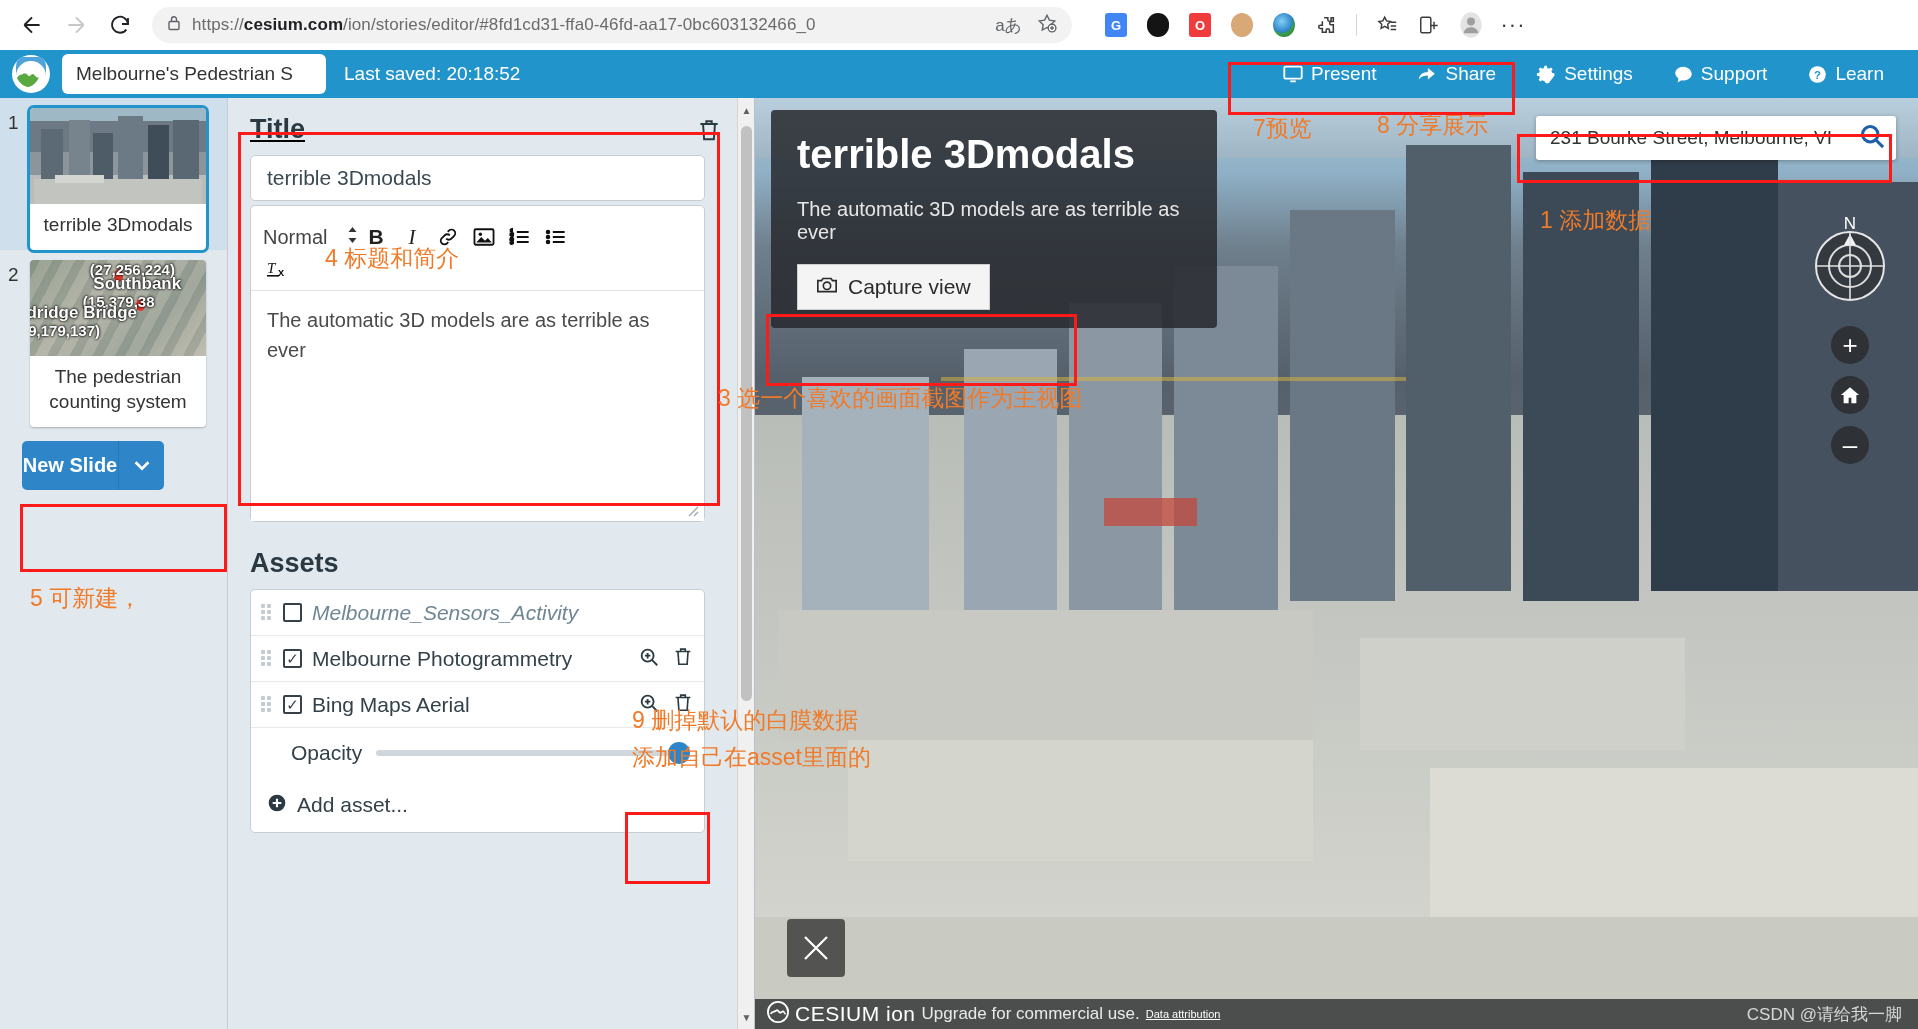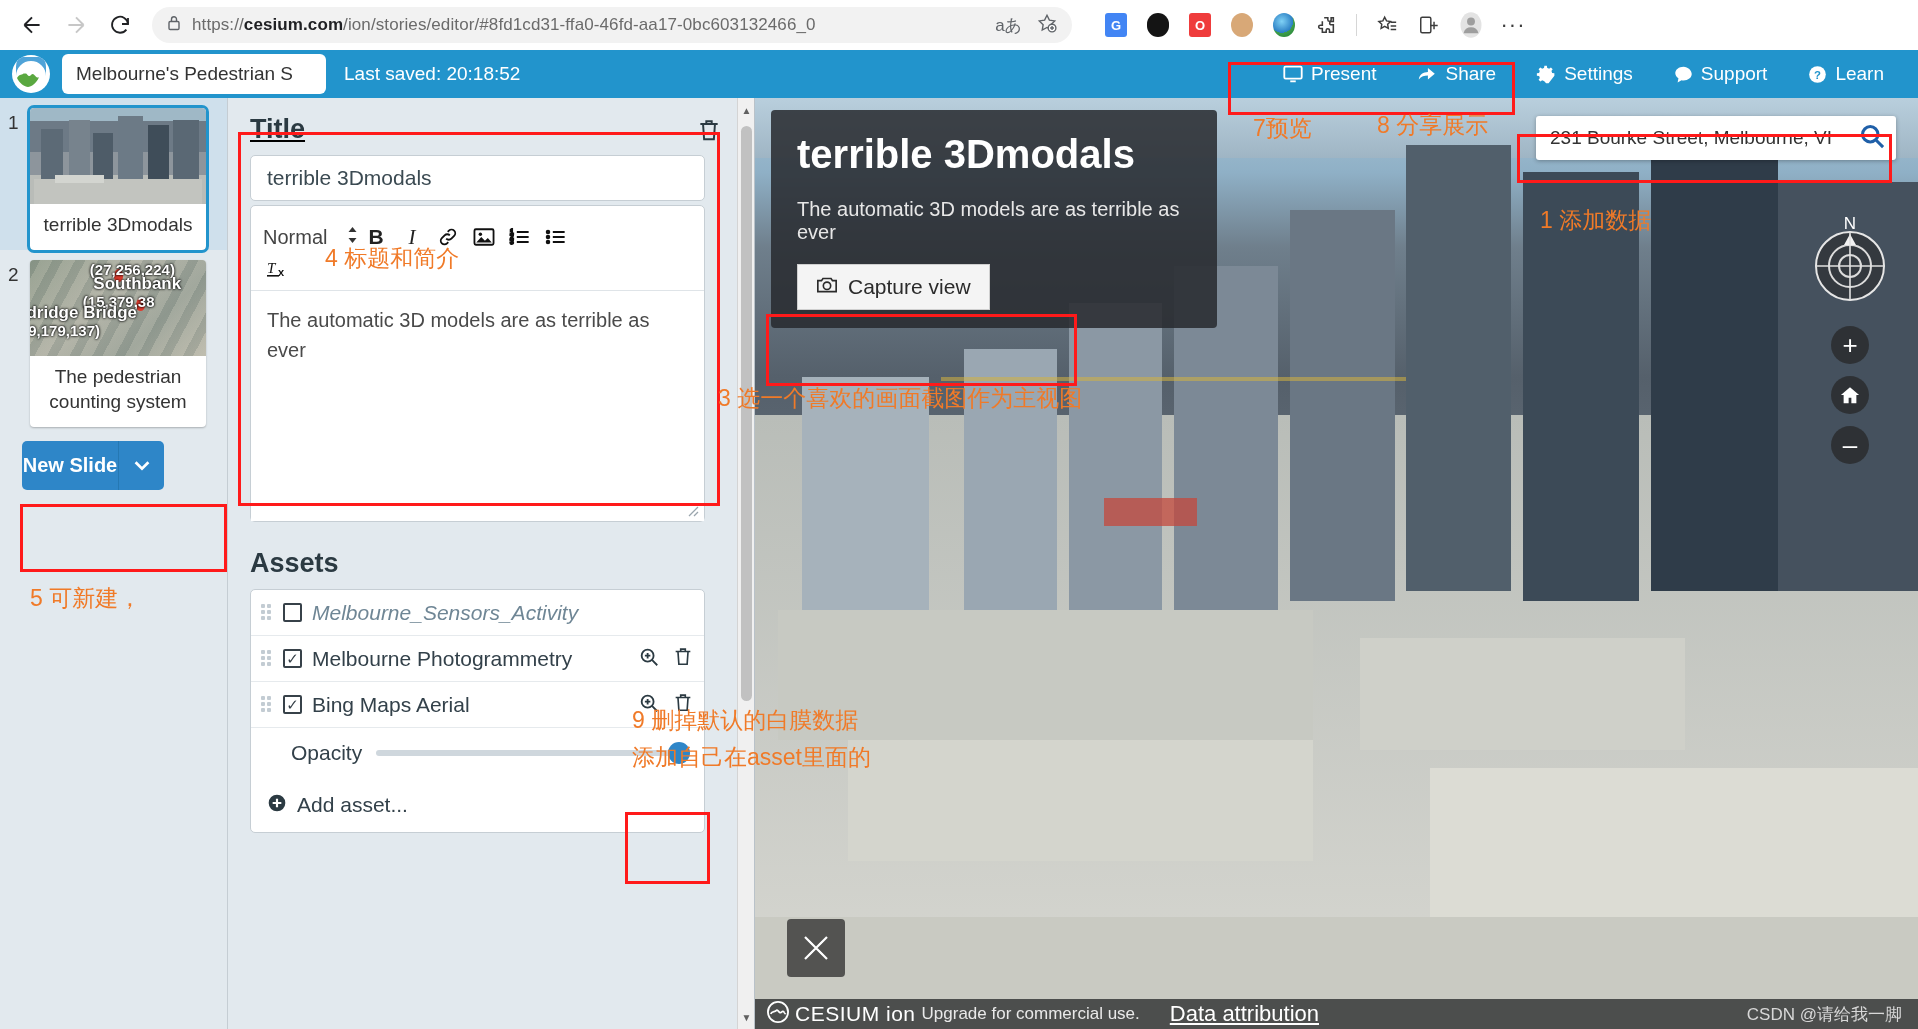--- a/index.html
+++ b/index.html
@@ -268,21 +268,21 @@
     display: flex; align-items: center; justify-content: center;
   }
   .credits {
     position: absolute; left: 0; right: 0; bottom: 0; height: 30px;
     background: rgba(28,30,32,.72); display: flex; align-items: center;
     padding-left: 12px; gap: 6px;
   }
   .credits .cesium-word { color: #fff; font-size: 21px; letter-spacing: .5px; }
   .credits .upg { color: #e9e9e9; font-size: 17px; }
   .credits .attr {
-    color: #ffffff; font-size: 22px; text-decoration: underline; margin-left: 24px;
+    color: #ffffff; font-size: 11px; text-decoration: underline; margin-left: 0;
   }
   .csdn {
     margin-left: auto; color: #d8d8d8; font-size: 17px; padding-right: 16px;
   }
 
   
   .rbox {
     position: absolute; border: 3px solid #ff1a1a; pointer-events: none;
     z-index: 40;
   }

